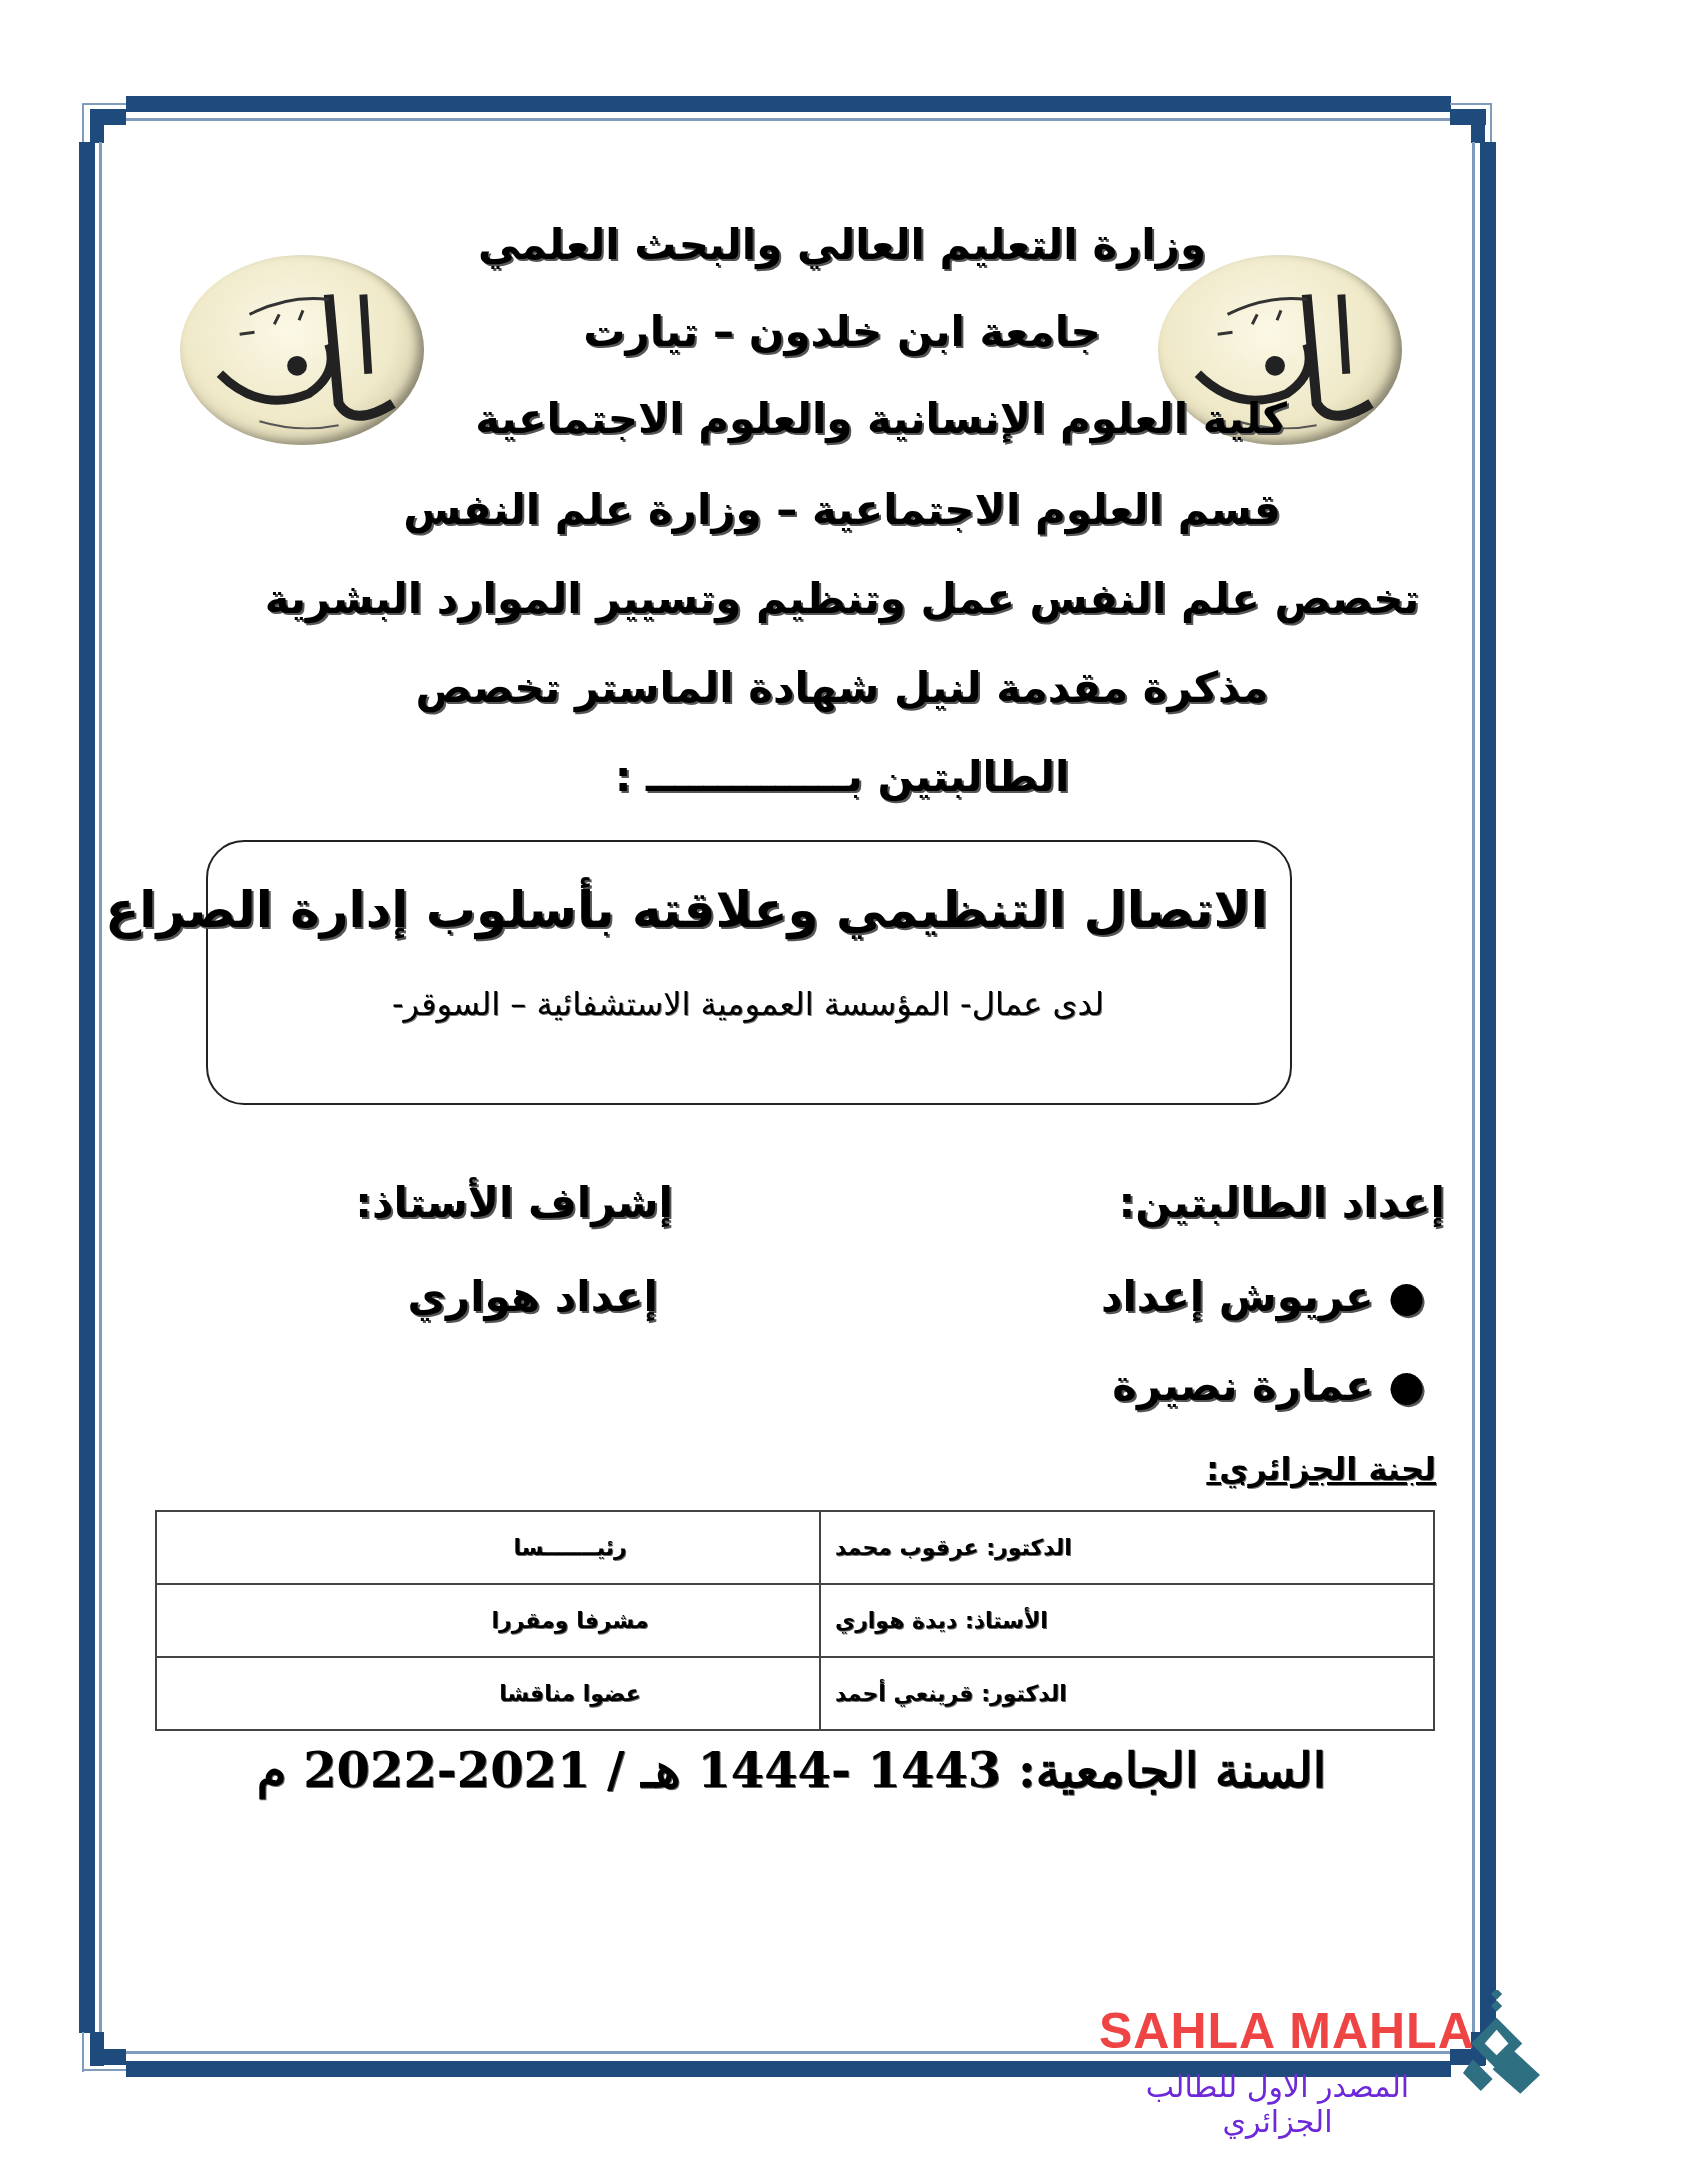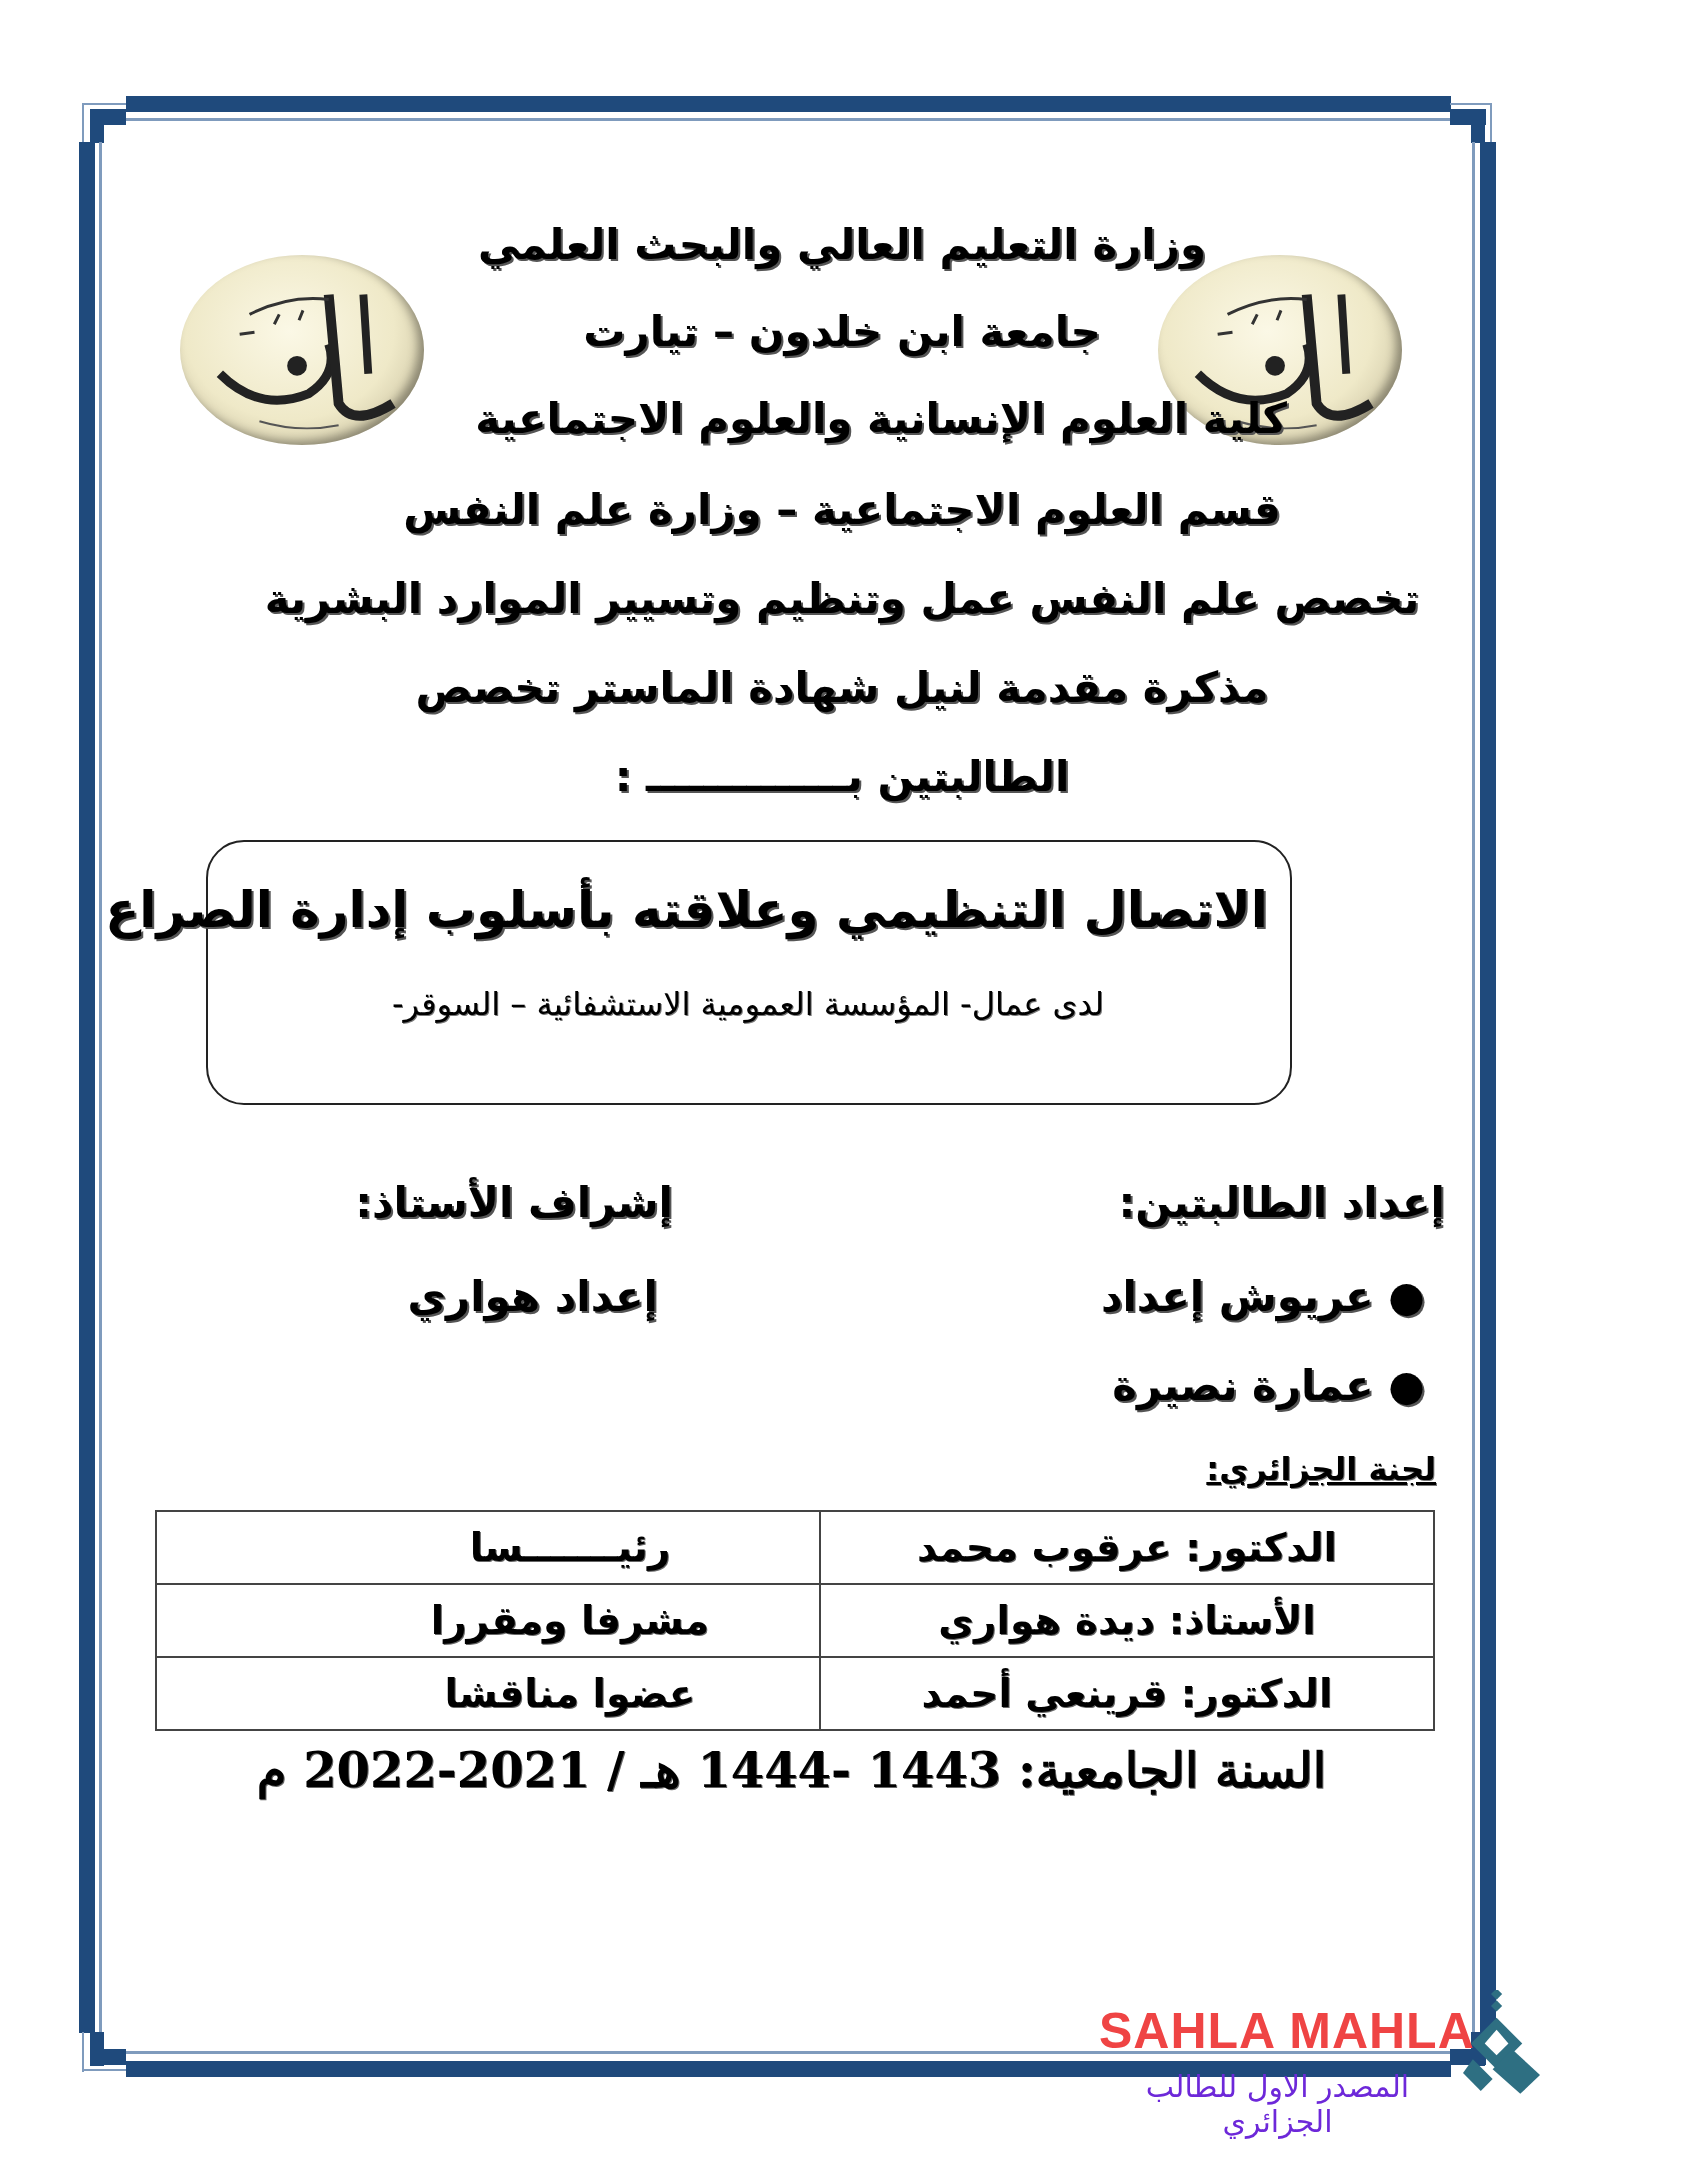--- a/index.html
+++ b/index.html
@@ -12,22 +12,22 @@
           text-shadow: 2px 2px 0 #555; white-space:nowrap; }
   .logo { position:absolute; border-radius:50%;
           background: radial-gradient(ellipse at 45% 40%, #fbf8e6 0%, #efe9c8 55%, #c9c1a0 85%, #8a8266 100%);
           box-shadow: inset -6px -4px 10px rgba(0,0,0,0.35); overflow:hidden; }
   .logo svg { width:100%; height:100%; }
   .title-box { position:absolute; left:206px; top:840px; width:1086px; height:265px;
                border:2px solid #222; border-radius:38px; box-sizing:border-box; }
   table.committee { position:absolute; left:155px; top:1510px; width:1280px;
                     border-collapse:collapse; direction:rtl; }
   table.committee td { border:2px solid #444; height:71px; padding:0 14px;
-                       font-weight:bold; font-size:39px; text-shadow:1px 1px 0 #666; }
-  td.name-cell { text-align:center; width:584px; }
+                       font-weight:bold; font-size:22px; text-shadow:1px 1px 0 #666; }
+  td.name-cell { text-align:left; width:584px; }
   td.role-cell { text-align:center; padding-left:178px !important; }
   .wm-en { position:absolute; left:1099px; top:2002px; font-family:"Liberation Sans", sans-serif;
            font-size:50px; color:#ef4444; letter-spacing:1px; font-weight:bold; }
   .wm-ar { position:absolute; left:1109px; top:2069px; font-size:30px; color:#6d28d9;
            direction:rtl; width:337px; text-align:center; }
 </style>
 </head>
 <body>
 
 <div>

